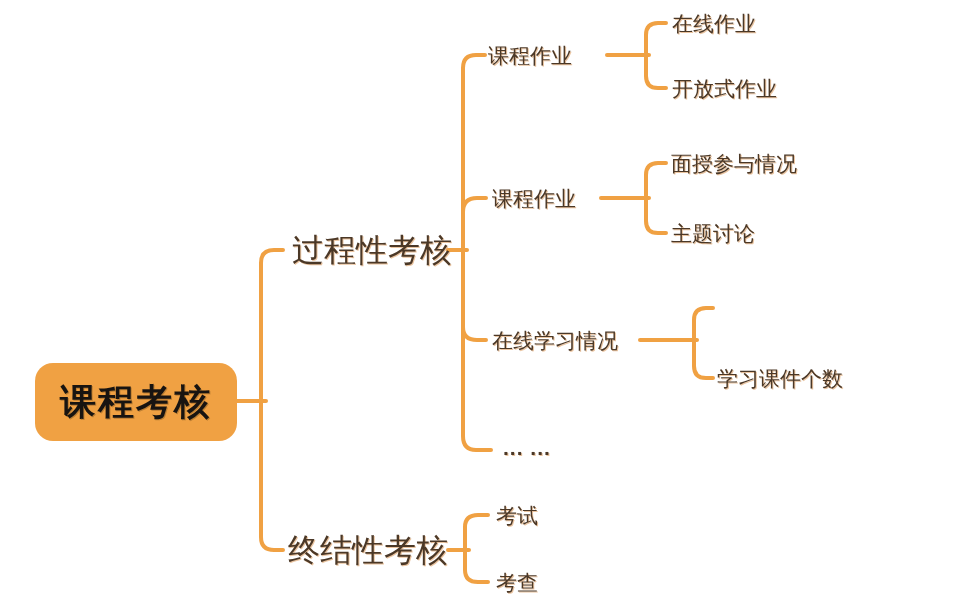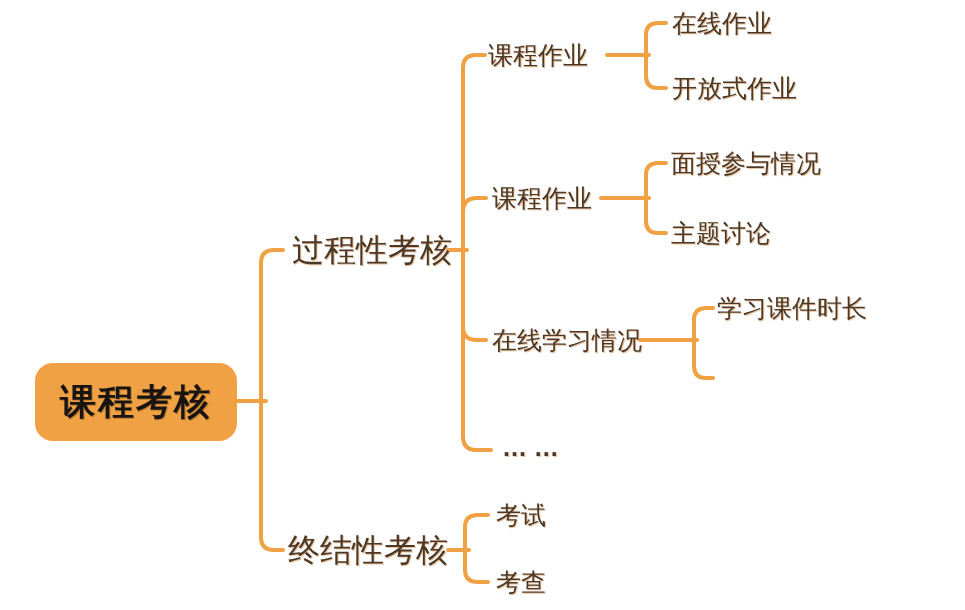--- a/index.html
+++ b/index.html
@@ -23,21 +23,21 @@
   .root-node span{
     font-size:36px;font-weight:bold;color:var(--root-text);
     letter-spacing:2px;text-shadow:1px 1px 0 rgba(90,60,20,0.35);
   }
   .node-label{
     position:absolute;transform:translateY(-50%);white-space:nowrap;
     color:var(--branch-text);text-shadow:1px 1px 0 rgba(214,138,66,0.5);
     line-height:1;cursor:default;
   }
   .lvl1{font-size:32px;}
-  .lvl2{font-size:25px;}
+  .lvl2{font-size:21px;}
   .dots{font-weight:bold;letter-spacing:1px;}
 </style>
 </head>
 <body>
 
 <div class="stage">
 
   <svg width="965" height="610" viewBox="0 0 965 610" aria-hidden="true">
 
     <path d="M236 401 H266"></path>
@@ -75,15 +75,15 @@
 
   <div class="node-label lvl2" style="left:496px;top:515px">考试</div>
   <div class="node-label lvl2" style="left:496px;top:582px">考查</div>
 
   <div class="node-label lvl2" style="left:672px;top:23px">在线作业</div>
   <div class="node-label lvl2" style="left:671px;top:163px">面授参与情况</div>
 
   <div class="node-label lvl2" style="left:672px;top:88px">开放式作业</div>
   <div class="node-label lvl2" style="left:671px;top:233px">主题讨论</div>
 
-  <div class="node-label lvl2" style="left:717px;top:308px">学习课件时长</div>
+  <div class="node-label lvl2" style="left:717px;top:378px">学习课件个数</div>
 
 </div>
 
 </body></html>

